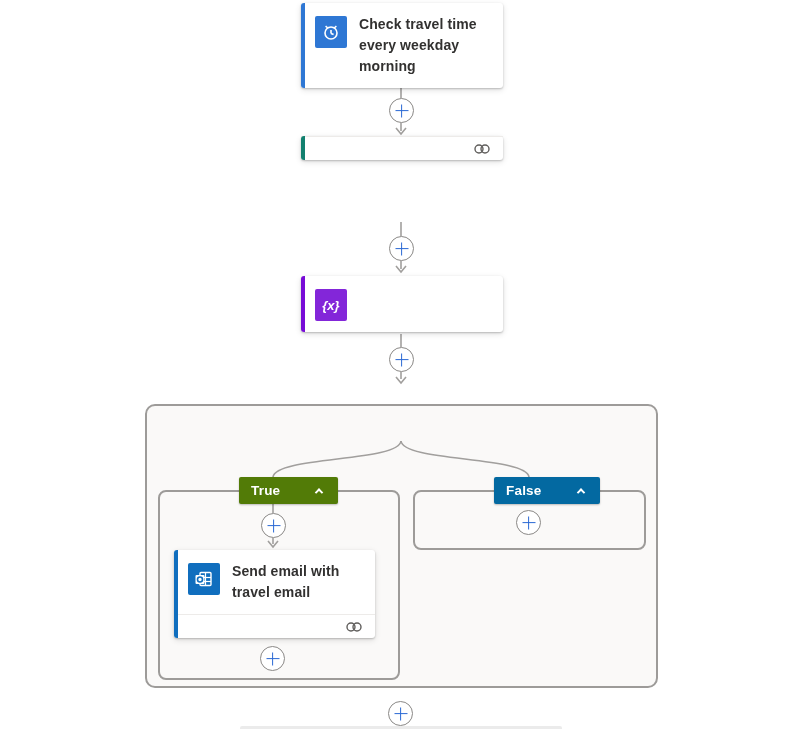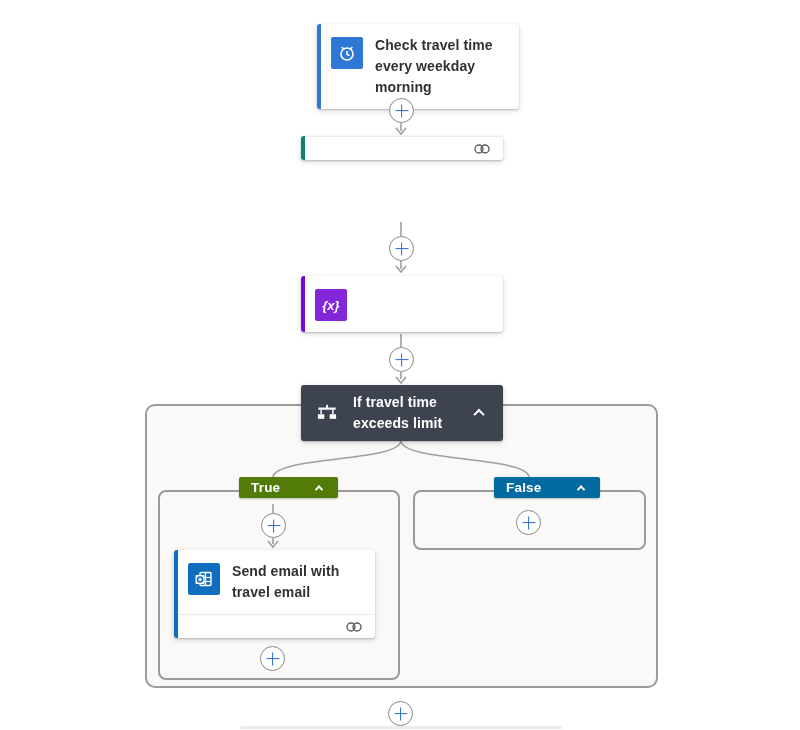--- a/index.html
+++ b/index.html
@@ -53,21 +53,21 @@
     margin-left:auto; width:28px; height:28px; background:transparent; border:none;
     display:flex; align-items:center; justify-content:center; cursor:pointer;
   }
   .chev-up {
     width:8px; height:8px; border-top:2px solid #ffffff; border-left:2px solid #ffffff;
     transform:rotate(45deg) translate(1px,1px);
   }
 
   
   .badge {
-    position:absolute; height:21px; border-radius:2px; z-index:6;
+    position:absolute; height:27px; border-radius:2px; z-index:6;
     display:flex; align-items:center; padding:0 8px 0 12px;
     box-shadow:0 1px 2px rgba(0,0,0,.25);
     gap:22px;
   }
   .badge .badge-label { color:#fff; font-size:13.5px; font-weight:700; letter-spacing:.2px; }
   .badge .collapse-btn { width:22px; height:22px; margin-left:6px; }
   .badge .chev-up { width:6px; height:6px; border-width:2px; }
   .badge.true  { left:239px; top:477px; background:#527b07; }
   .badge.false { left:494px; top:477px; background:#0369a1; }
 
@@ -115,21 +115,21 @@
 
       <path d="M401,441 C399,462 276,456 273,477"></path>
       <path d="M401,441 C403,462 526,456 529,477"></path>
 
       <line x1="273" y1="504" x2="273" y2="513"></line>
       <line x1="273" y1="538" x2="273" y2="544"></line>
       <polyline points="268,541 273,547 278,541"></polyline>
     </g>
   </svg>
 
-  <div class="card" style="left:301px; top:24px;margin-left:16px;">
+  <div class="card" style="left:301px; top:3px;">
     <span class="accent" style="background:#2e77d4;"></span>
     <div class="card-main">
       <span class="op-icon" style="background:#2e77d4;">
         <svg width="20" height="20" viewBox="0 0 20 20" fill="none" stroke="#fff" stroke-width="1.6">
           <circle cx="10" cy="11" r="6"></circle>
           <line x1="10" y1="8" x2="10" y2="11.4"></line>
           <line x1="10" y1="11.4" x2="12.6" y2="12.6"></line>
           <line x1="4.6" y1="4.2" x2="6.8" y2="6"></line>
           <line x1="15.4" y1="4.2" x2="13.2" y2="6"></line>
         </svg>
@@ -156,36 +156,20 @@
     <span class="accent" style="background:#770bd6;"></span>
     <div class="card-main">
       <span class="op-icon" style="background:#8326d9;">
         <span class="glyph-text">{x}</span>
       </span>
     </div>
   </div>
 
   <button class="plus-btn" style="left:389px; top:347px;"></button>
 
-  <div class="card condition">
-    <span class="cond-icon">
-      <svg width="22" height="20" viewBox="0 0 24 22" fill="#ffffff">
-        <rect x="11" y="2" width="2" height="4"></rect>
-        <rect x="2.5" y="5" width="19" height="2.4"></rect>
-        <rect x="4.7" y="7.4" width="1.6" height="5"></rect>
-        <rect x="17.7" y="7.4" width="1.6" height="5"></rect>
-        <rect x="2" y="12.4" width="7" height="5"></rect>
-        <rect x="15" y="12.4" width="7" height="5"></rect>
-      </svg>
-    </span>
-    <span class="card-title">If travel time exceeds limit</span>
-    <button class="collapse-btn">
-      <span class="chev-up"></span>
-    </button>
-  </div>
 
   <div class="badge true">
     <span class="badge-label">True</span>
     <button class="collapse-btn">
       <span class="chev-up"></span>
     </button>
   </div>
   <div class="badge false">
     <span class="badge-label">False</span>
     <button class="collapse-btn">

